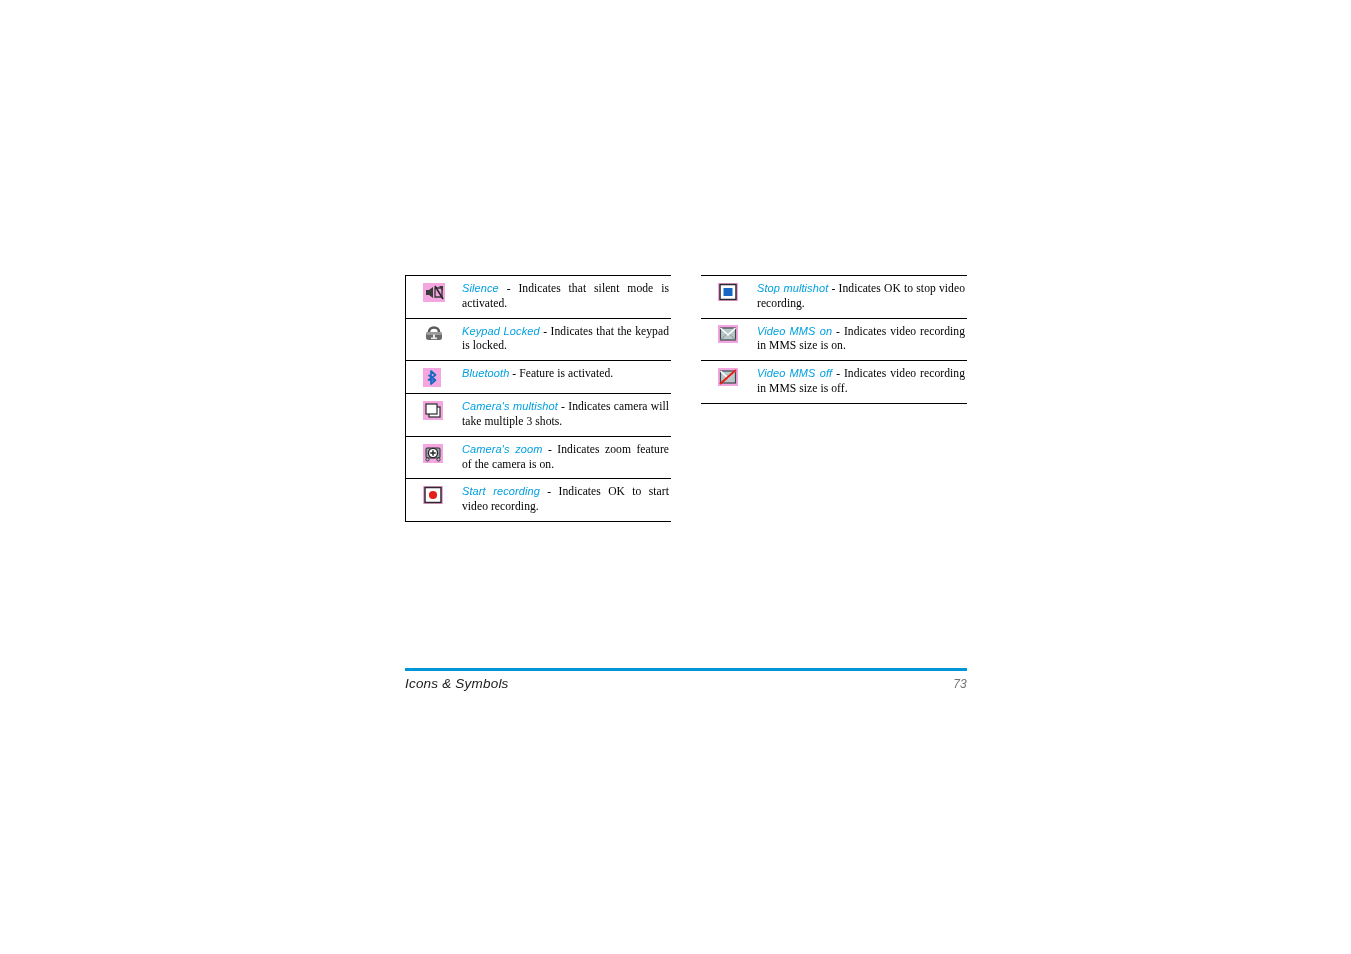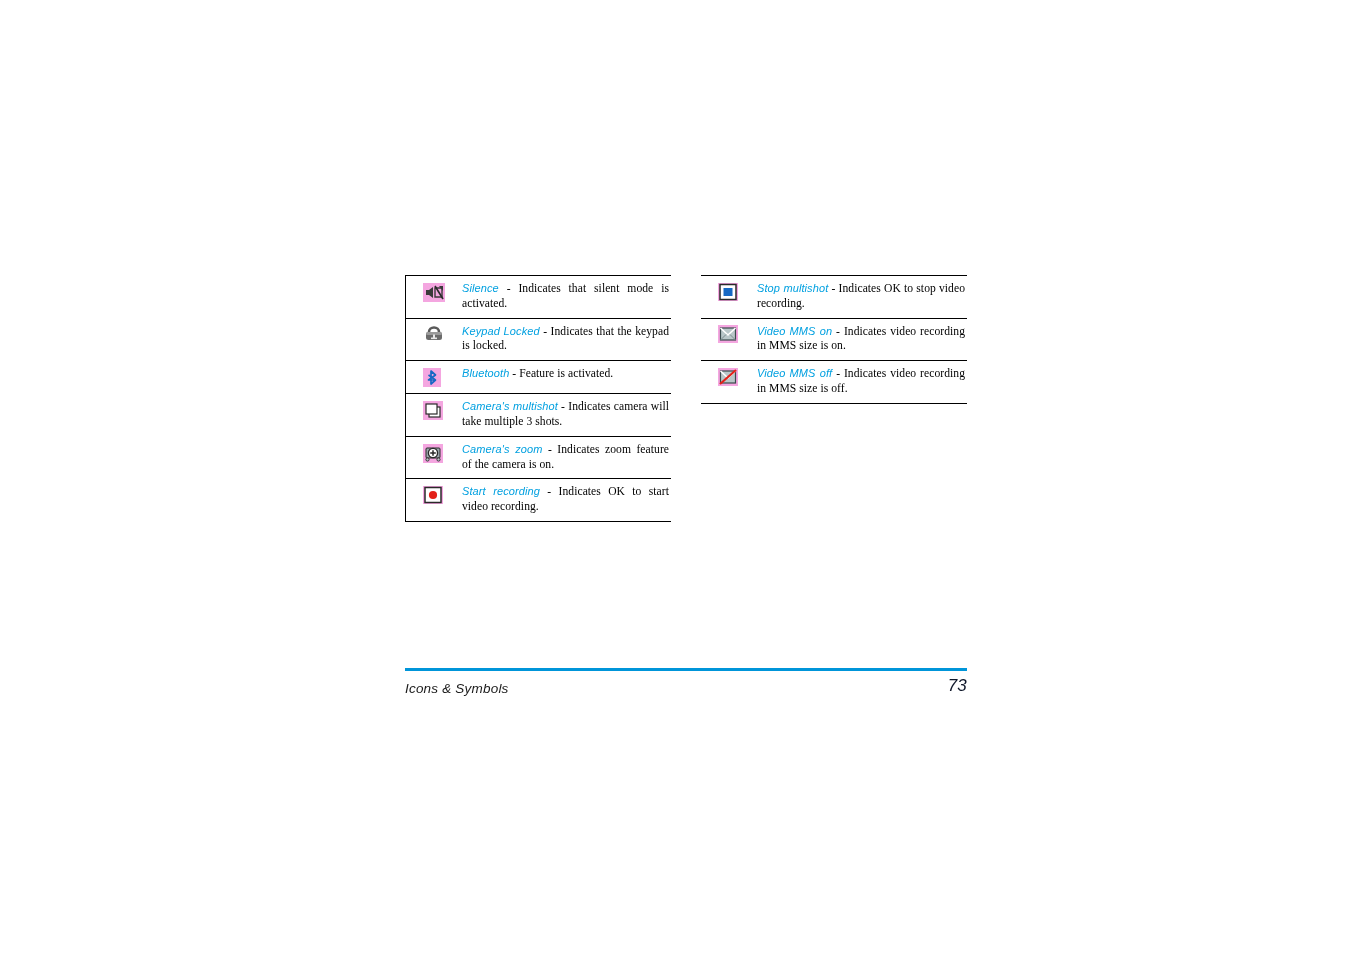--- a/index.html
+++ b/index.html
@@ -116,22 +116,22 @@
     font-family: "Liberation Sans", sans-serif;
     font-style: italic;
     font-size: 13.5px;
     color: #1a1a1a;
     letter-spacing: 0.2px;
     gap: 44px;
   }
   .footer-page {
     font-family: "Liberation Sans", sans-serif;
     font-style: italic;
-    font-size: 17px;
-    color: #0f172a;
+    font-size: 12px;
+    color: #737373;
   }
 </style>
 </head>
 <body>
 
 <div class="page">
 
   <div class="content">
     <div class="columns">
 

